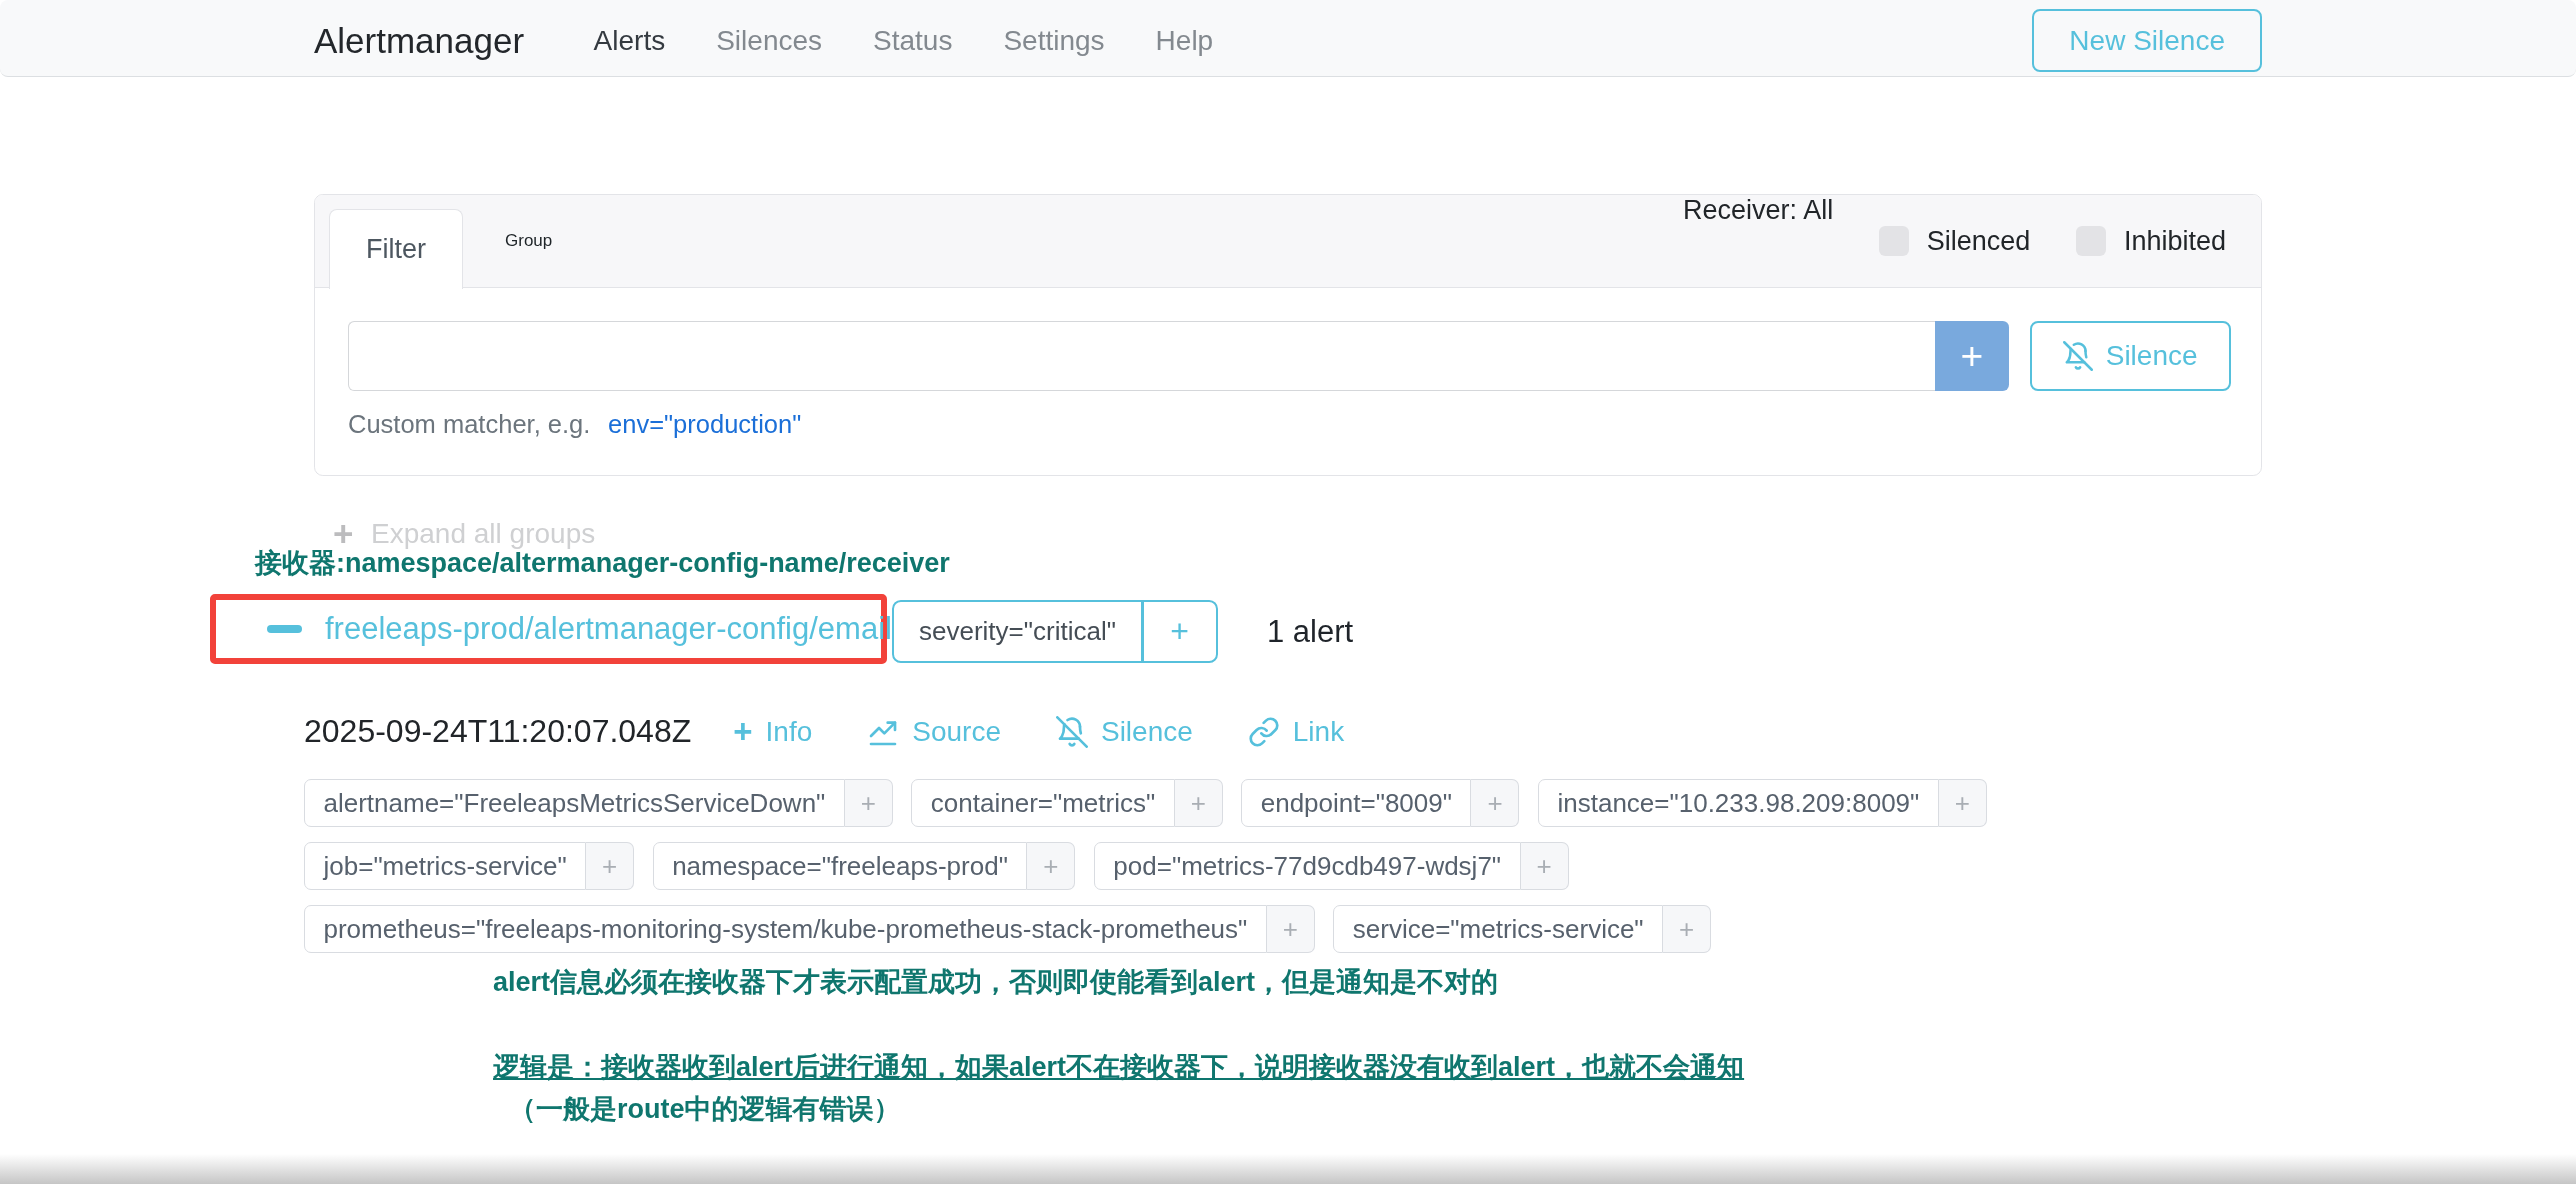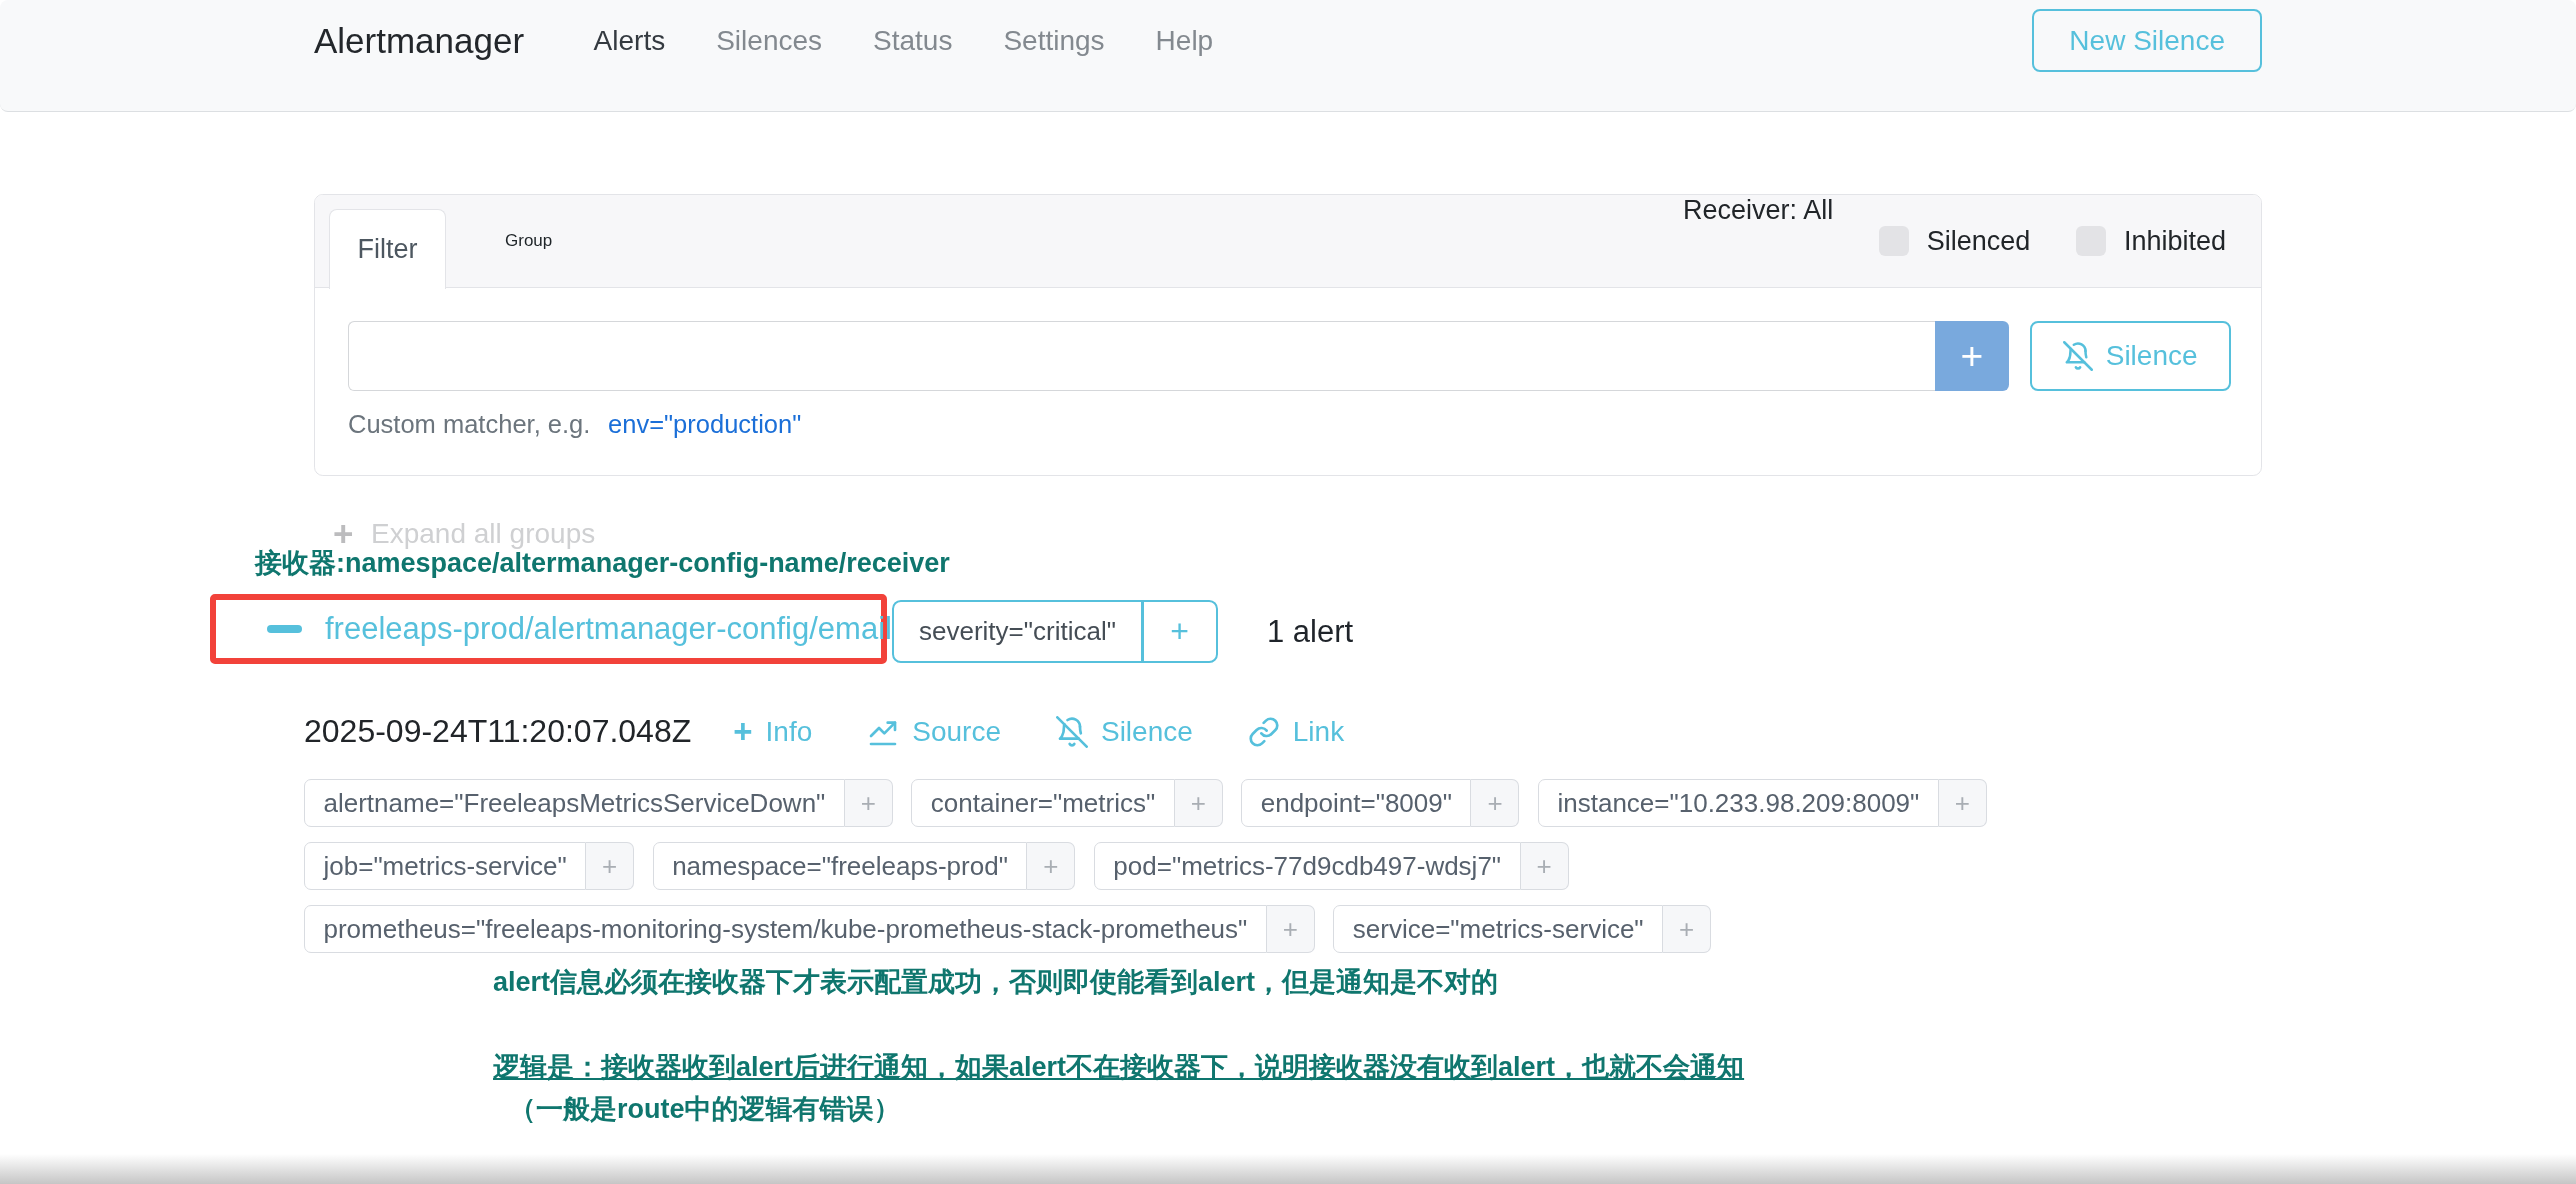--- a/index.html
+++ b/index.html
@@ -1,38 +1,38 @@
 <!DOCTYPE html>
 <html style="font-size:14px"><head>
 <meta charset="utf-8">
 <style>
   * { margin:0; padding:0; box-sizing:border-box; }
   body { font-family:"Liberation Sans","DejaVu Sans",sans-serif; background:#fff; }
   .page { position:relative; width:2576px; height:1184px; background:#fff; overflow:hidden; }
 
   
-  .navbar { position:absolute; top:0; left:0; width:100%; height:112px;
+  .navbar { position:absolute; top:0; left:0; width:100%; height:77px;
             background:#f8f9fa; border-bottom:1.8px solid #dcdfe2;border-radius:8px; }
   .navbar-inner { position:relative; width:1948px; margin:0 auto; height:81px;
                   display:flex; align-items:center; }
   .brand { font-size:35px; font-weight:500; color:#23272b; margin-right:44px; text-decoration:none; }
   .nav-links { display:flex; align-items:center; }
   .nav-link { font-size:28px; color:#83898f; padding:0 25.5px; cursor:pointer; }
   .nav-link.active { color:#343a40; }
   .spacer { flex:1; }
   .btn-new-silence { height:63px; padding:0 35px; background:transparent;
                      border:2.6px solid #56c0dc; border-radius:8px; color:#56c0dc;
                      font-size:28px; display:flex; align-items:center; cursor:pointer; }
 
   
   .card { position:absolute; left:314px; top:194px; width:1948px; height:282px;
           border:1.8px solid #e3e4e8; border-radius:8.8px; background:#fff; }
   .card-header { position:relative; height:93px; background:#f7f7f9;
                  border-bottom:1.8px solid #e3e4e8; border-radius:8px 8px 0 0; }
-  .tab-filter { position:absolute; left:14px; top:14px; bottom:-1.8px; width:117px;
+  .tab-filter { position:absolute; left:14px; top:14px; bottom:-1.8px; width:134px;
                 background:#fff; border:1.8px solid #e3e4e8; border-bottom:none;
                 border-radius:8px 8px 0 0; display:flex; align-items:center;
                 justify-content:center; font-size:27px; color:#4d5archive8;
                 color:#4d5760; cursor:pointer; }
   .tab-group { position:absolute; left:164px; top:0; height:100%; padding:0 26px;
                display:flex; align-items:center; font-size:17px; color:#1e2428; cursor:pointer; }
   .header-controls { position:absolute; right:35px; top:0; height:100%;
                      display:flex; gap:46px; }
   .receiver-label { font-size:27px; color:#212529; }
   .chk { display:flex; align-items:center; gap:17.6px; cursor:pointer; }

